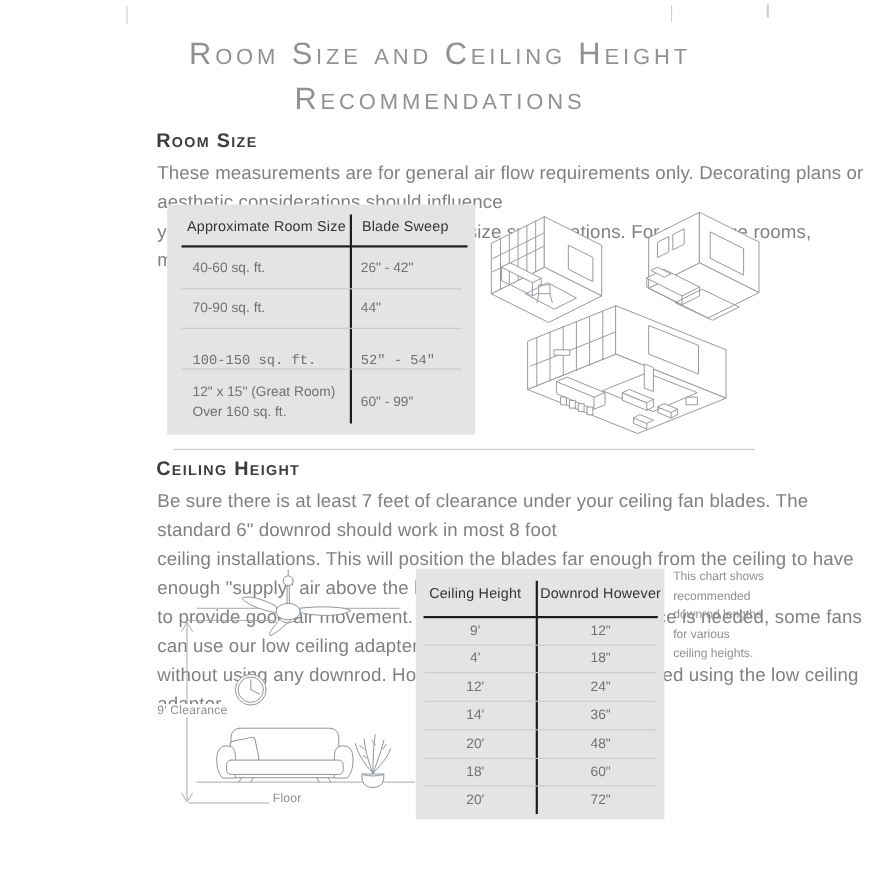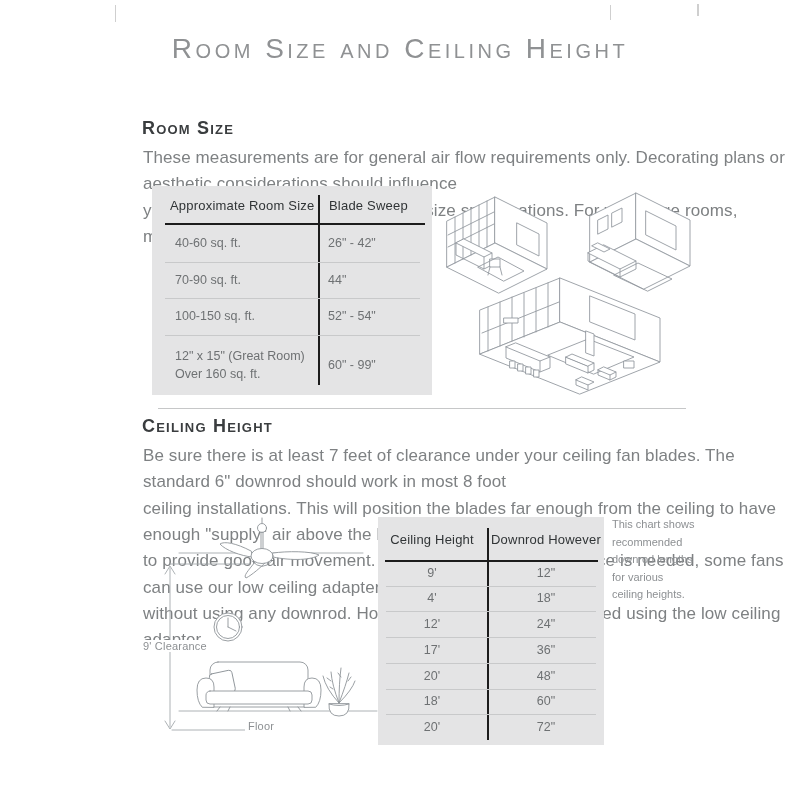--- a/index.html
+++ b/index.html
@@ -34,21 +34,21 @@
   .t1{left:152px;top:186px;width:280px;height:209px;}
   .t1 .vline{left:166px;top:9px;height:190px;}
   .t1 .hline{left:13px;top:37px;width:260px;}
   .t1 .th1{left:18px;top:0;width:146px;height:38px;text-align:center;}
   .t1 .th2{left:177px;top:0;width:98px;height:38px;}
   .t1 .sep1{top:76px;}.t1 .sep2{top:112px;}.t1 .sep3{top:149px;}
   .t1 .sep{left:13px;width:255px;}
   .t1 .c1{left:23px;width:140px;}
   .t1 .c2{left:176px;width:100px;}
   .t1 .r1{top:38px;height:38px;}.t1 .r2{top:76px;height:36px;}
-  .t1 .r3{top:112px;height:37px;}.t1 .r4{top:149px;height:60px;}
+  .t1 .r3{top:124px;height:37px;font-family:Liberation Mono, monospace;}.t1 .r4{top:149px;height:60px;}
 
   
   .t2{left:378px;top:517px;width:226px;height:228px;}
   .t2 .vline{left:109px;top:11px;height:212px;}
   .t2 .hline{left:7px;top:43px;width:213px;}
   .t2 .th1{left:0;top:0;width:108px;height:44px;}
   .t2 .th2{left:110px;top:0;width:116px;height:44px;}
   .t2 .sep{left:8px;width:210px;}
   .t2 .c1{left:0;width:108px;}
   .t2 .c2{left:110px;width:116px;}
@@ -68,20 +68,21 @@
 <body>
 
 <div class="canvas">
 
   <div class="artifact" style="left:115px;top:5px;width:1px;height:17px;"></div>
   <div class="artifact" style="left:610px;top:5px;width:1px;height:15px;"></div>
   <div class="artifact" style="left:697px;top:4px;width:2px;height:12px;"></div>
 
   <h1 class="title">
     <span>Room Size and Ceiling Height</span>
+    <span>Recommendations</span>
   </h1>
 
   <h2 class="sec-h" style="top:118px;">Room Size</h2>
   <p class="para" style="top:145px;">These measurements are for general air flow requirements only. Decorating plans or aesthetic considerations should influence
 your fan choices beyond these room size specifications. For very large rooms, multiple fans is an option.</p>
 
   <div class="gtable t1">
     <div class="vline"></div>
     <div class="hline"></div>
     <div class="th th1">Approximate Room Size</div>
@@ -251,21 +252,21 @@
 
     <div class="td c1" style="top:43px;height:26px;">9'</div>
     <div class="td c2" style="top:43px;height:26px;">12"</div>
     <div class="sep" style="top:69px;"></div>
     <div class="td c1" style="top:69px;height:25px;">4'</div>
     <div class="td c2" style="top:69px;height:25px;">18"</div>
     <div class="sep" style="top:94px;"></div>
     <div class="td c1" style="top:94px;height:26px;">12'</div>
     <div class="td c2" style="top:94px;height:26px;">24"</div>
     <div class="sep" style="top:120px;"></div>
-    <div class="td c1" style="top:120px;height:26px;">17'</div>
+    <div class="td c1" style="top:120px;height:26px;">14'</div>
     <div class="td c2" style="top:120px;height:26px;">36"</div>
     <div class="sep" style="top:146px;"></div>
     <div class="td c1" style="top:146px;height:26px;">20'</div>
     <div class="td c2" style="top:146px;height:26px;">48"</div>
     <div class="sep" style="top:172px;"></div>
     <div class="td c1" style="top:172px;height:25px;">18'</div>
     <div class="td c2" style="top:172px;height:25px;">60"</div>
     <div class="sep" style="top:197px;"></div>
     <div class="td c1" style="top:197px;height:26px;">20'</div>
     <div class="td c2" style="top:197px;height:26px;">72"</div>

